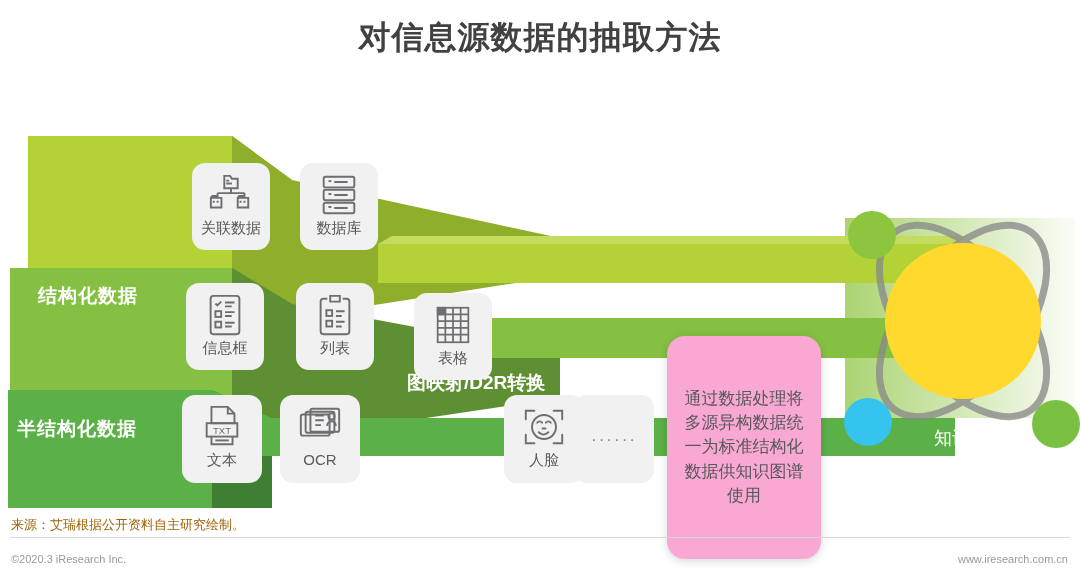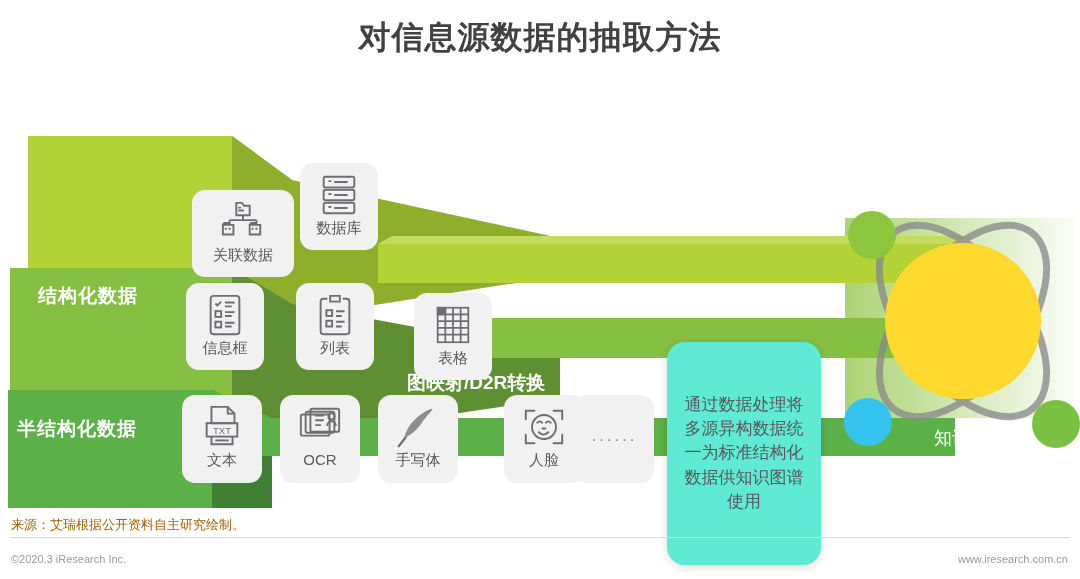--- a/index.html
+++ b/index.html
@@ -45,22 +45,22 @@
   .tile .glyph{width:46px;height:46px;display:block;}
   .tile .cap{
     font-size:15px;color:#58595b;margin-top:2px;line-height:1;
     white-space:nowrap;
   }
   .tile.dots{align-items:center;justify-content:center;padding-top:0;}
   .tile.dots .cap{font-size:17px;letter-spacing:2px;color:#8a8a8a;margin:0;}
 
   
   .desc-card{
-    position:absolute;left:667px;top:224px;width:154px;height:223px;
-    background:#5eead4;border-radius:18px;
+    position:absolute;left:667px;top:218px;width:154px;height:223px;
+    background:#f9a8d4;border-radius:18px;
     box-shadow:0 2px 9px rgba(0,0,0,0.16);
     display:flex;align-items:center;justify-content:center;
     padding:6px 10px;box-sizing:border-box;
   }
   .desc-card .txt{
     font-size:17px;line-height:1.43;color:#58595b;text-align:center;
     width:124px;word-break:break-all;
   }
 
   
@@ -132,21 +132,21 @@
       <circle cx="1056" cy="306" r="24" fill="#7ac143"></circle>
     </svg>
 
     <div class="band-label" id="lbl-row1">结构化数据</div>
     <div class="band-label" id="lbl-row2">半结构化数据</div>
     <div class="band-label" id="lbl-row3">非结构化数据</div>
 
     <div class="flow-label" id="flow-d2r">图映射/D2R转换</div>
     <div class="flow-label" id="flow-wrap">包装器</div>
 
-    <div class="tile" style="left:192px;top:45px;width:102px;height:87px;margin-top:27px;">
+    <div class="tile" style="left:192px;top:45px;width:78px;height:87px;">
       <svg class="glyph" viewBox="0 0 48 48" fill="none" stroke="#6d6e71" stroke-width="2">
         <path d="M17 4h6l2 3h6v10H17z"></path>
         <path d="M19 9h3M19 12h6"></path>
         <path d="M24 17v5M10 22h28M10 22v5M38 22v5"></path>
         <path d="M3 27h11v10H3z"></path>
           <path d="M3 27l1.5-2H9l1 2"></path>
         <path d="M5 31h2M9 31h2"></path>
         <path d="M31 27h11v10H31z"></path>
           <path d="M31 27l1.5-2H37l1 2"></path>
         <path d="M33 31h2M37 31h2"></path>
@@ -218,28 +218,20 @@
         <rect x="4" y="11" width="30" height="22" rx="2"></rect>
         <rect x="9" y="8" width="30" height="22" rx="2"></rect>
         <rect x="14" y="5" width="30" height="24" rx="2"></rect>
         <path d="M19 12h9M19 17h9M19 22h6"></path>
         <circle cx="36" cy="13" r="3.2"></circle>
         <path d="M31.5 23c0-3 2-5 4.5-5s4.5 2 4.5 5"></path>
       </svg>
       <div class="cap">OCR</div>
     </div>
 
-    <div class="tile" style="left:378px;top:277px;width:80px;height:88px;">
-      <svg class="glyph" viewBox="0 0 48 48">
-        <path d="M39 5C31 7 20 15 14 25c-2.5 4.2-3.6 8-4 10.5L38 7c.4-.8.7-1.5 1-2z" fill="#6d6e71"></path>
-        <path d="M39 5C31 7 20 15 14 25c-2.5 4.2-3.6 8-4 10.5 5-2 11-6.5 16-13C30 16 36 10 39 5z" fill="#8d8e90"></path>
-        <path d="M11 35L4 44" stroke="#6d6e71" stroke-width="2.4" stroke-linecap="round" fill="none"></path>
-      </svg>
-      <div class="cap">手写体</div>
-    </div>
 
     <div class="tile" style="left:504px;top:277px;width:80px;height:88px;">
       <svg class="glyph" viewBox="0 0 48 48" fill="none" stroke="#6d6e71" stroke-width="2" stroke-linecap="round">
         <path d="M5 16V7h9M43 16V7h-9M5 32v9h9M43 32v9h-9"></path>
         <circle cx="24" cy="24" r="12.5"></circle>
         <path d="M17 19.5c1.6-1.8 3.4-1.8 5 0"></path>
         <path d="M26 19.5c1.6-1.8 3.4-1.8 5 0"></path>
         <path d="M22.5 25.5h3"></path>
         <path d="M18.5 29.5c3 3 7 3 10 0"></path>
       </svg>

